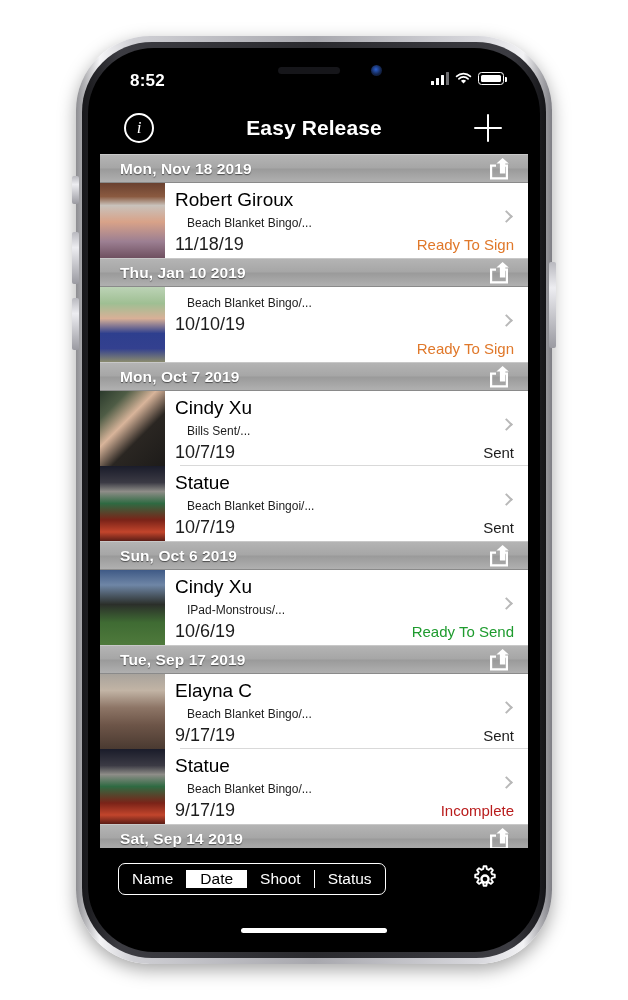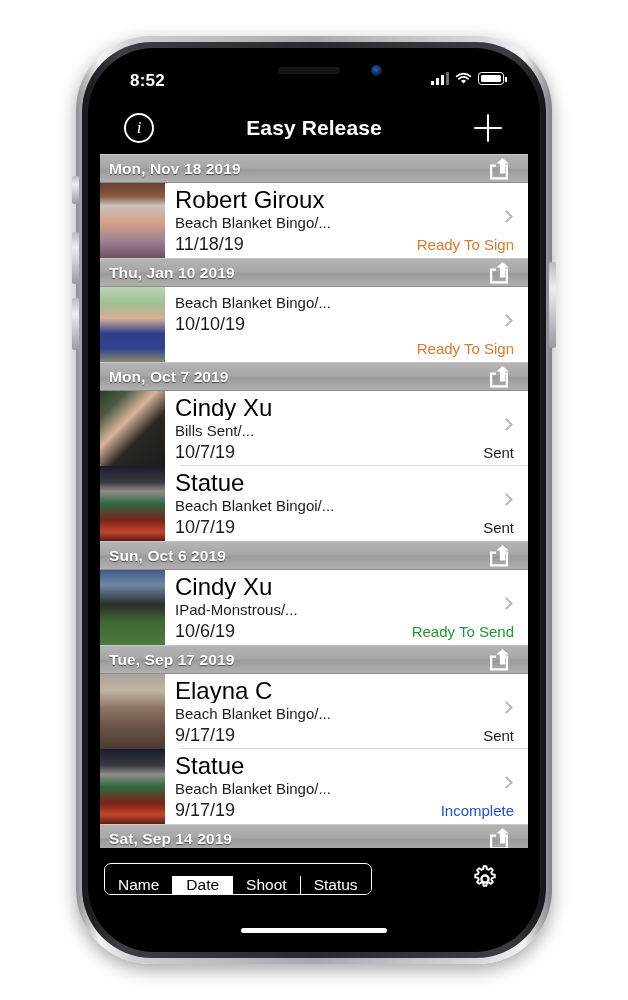--- a/index.html
+++ b/index.html
@@ -130,21 +130,21 @@
     position: relative;
     height: 694px;
     overflow: hidden;
     background: #000;
   }
   .section-header {
     position: relative;
     height: 29px;
     background: linear-gradient(180deg,#b4b4b4 0%, #a6a6a6 48%, #9a9a9a 52%, #b0b0b0 100%);
     display: flex; align-items: center;
-    padding-left: 9px;
+    padding-left: 20px;
     border-top: 1px solid #c8c8c8;
     border-bottom: 1px solid #8a8a8a;
   }
   .section-title {
     font-size: 15.5px; font-weight: bold; color: #ffffff;
     text-shadow: 0 1px 1px rgba(60,60,60,.85);
     letter-spacing: .1px;
   }
   .share-icon {
     position: absolute; right: 14px; top: 50%; transform: translateY(-50%);
@@ -164,26 +164,26 @@
   .thumb {
     width: 65px; height: 75px; flex: 0 0 65px;
     background-size: cover; background-position: center;
   }
   .row-body {
     flex: 1; position: relative;
     padding: 5px 0 0 10px;
     min-width: 0;
   }
   .row-name {
-    font-size: 24px; color: #000; line-height: 24px;
+    font-size: 19px; color: #000; line-height: 24px;
     white-space: nowrap; overflow: hidden;
   }
   .row-sub {
-    font-size: 15px; color: #1c1c1c; line-height: 22px;
-    white-space: nowrap; overflow: hidden;
+    font-size: 12px; color: #1c1c1c; line-height: 22px;
+    white-space: nowrap; overflow: hidden; margin-left: 12px;
   }
   .row-date {
     font-size: 18px; color: #1c1c1c; line-height: 20px;
   }
   .row-status {
     position: absolute; right: 14px; bottom: 5px;
     font-size: 15px; text-align: right; white-space: nowrap;
   }
   .chevron {
     position: absolute; right: 17px; top: 29px;
@@ -192,22 +192,22 @@
     border-top: 2.2px solid #b8b8b8;
     transform: rotate(45deg);
   }
 
   
   .toolbar {
     position: relative; height: 62px; background:#000;
     display: flex; align-items: center;
   }
   .segmented {
-    margin-left: 4px;
-    display: flex; align-items: flex-end;
+    margin-left: 18px;
+    display: flex; align-items: center;
     height: 32px;
     border: 1.6px solid #ffffff;
     border-radius: 7px;
     overflow: hidden;
   }
   .seg {
     display: flex; align-items: center; justify-content: center;
     padding: 0 13px;
     font-size: 15.5px; color: #fff; background: #000;
     border-right: 1.4px solid #fff;
@@ -371,21 +371,21 @@
             <div class="row-status" style="color: rgb(28, 28, 28);">Sent</div>
             <div class="chevron"></div>
           </div>
         </div>
         <div class="row">
           <div class="thumb" style="background-image: linear-gradient(rgb(26, 28, 42) 0%, rgb(59, 58, 68) 22%, rgb(142, 141, 136) 34%, rgb(47, 106, 66) 50%, rgb(122, 35, 24) 72%, rgb(194, 69, 44) 88%, rgb(91, 29, 22) 100%);"></div>
           <div class="row-body">
             <div class="row-name">Statue</div>
             <div class="row-sub">Beach Blanket Bingo/...</div>
             <div class="row-date">9/17/19</div>
-            <div class="row-status" style="color: #1d4ed8;">Incomplete</div>
+            <div class="row-status" style="color: #b91c1c;">Incomplete</div>
             <div class="chevron"></div>
           </div>
         </div>
         <div class="section-header">
           <div class="section-title">Sat, Sep 14 2019</div>
           <svg class="share-icon" viewBox="0 0 26 22">
             <path d="M2 6.5h6v2.2H4.2v10.6h13.6V8.7H14V6.5h6v15H2z" fill="#fff"></path>
             <path d="M11.9 15.4V5.4H8.4L14.6 0l6.2 5.4h-3.5v10z" fill="#fff"></path>
           </svg>
         </div>

